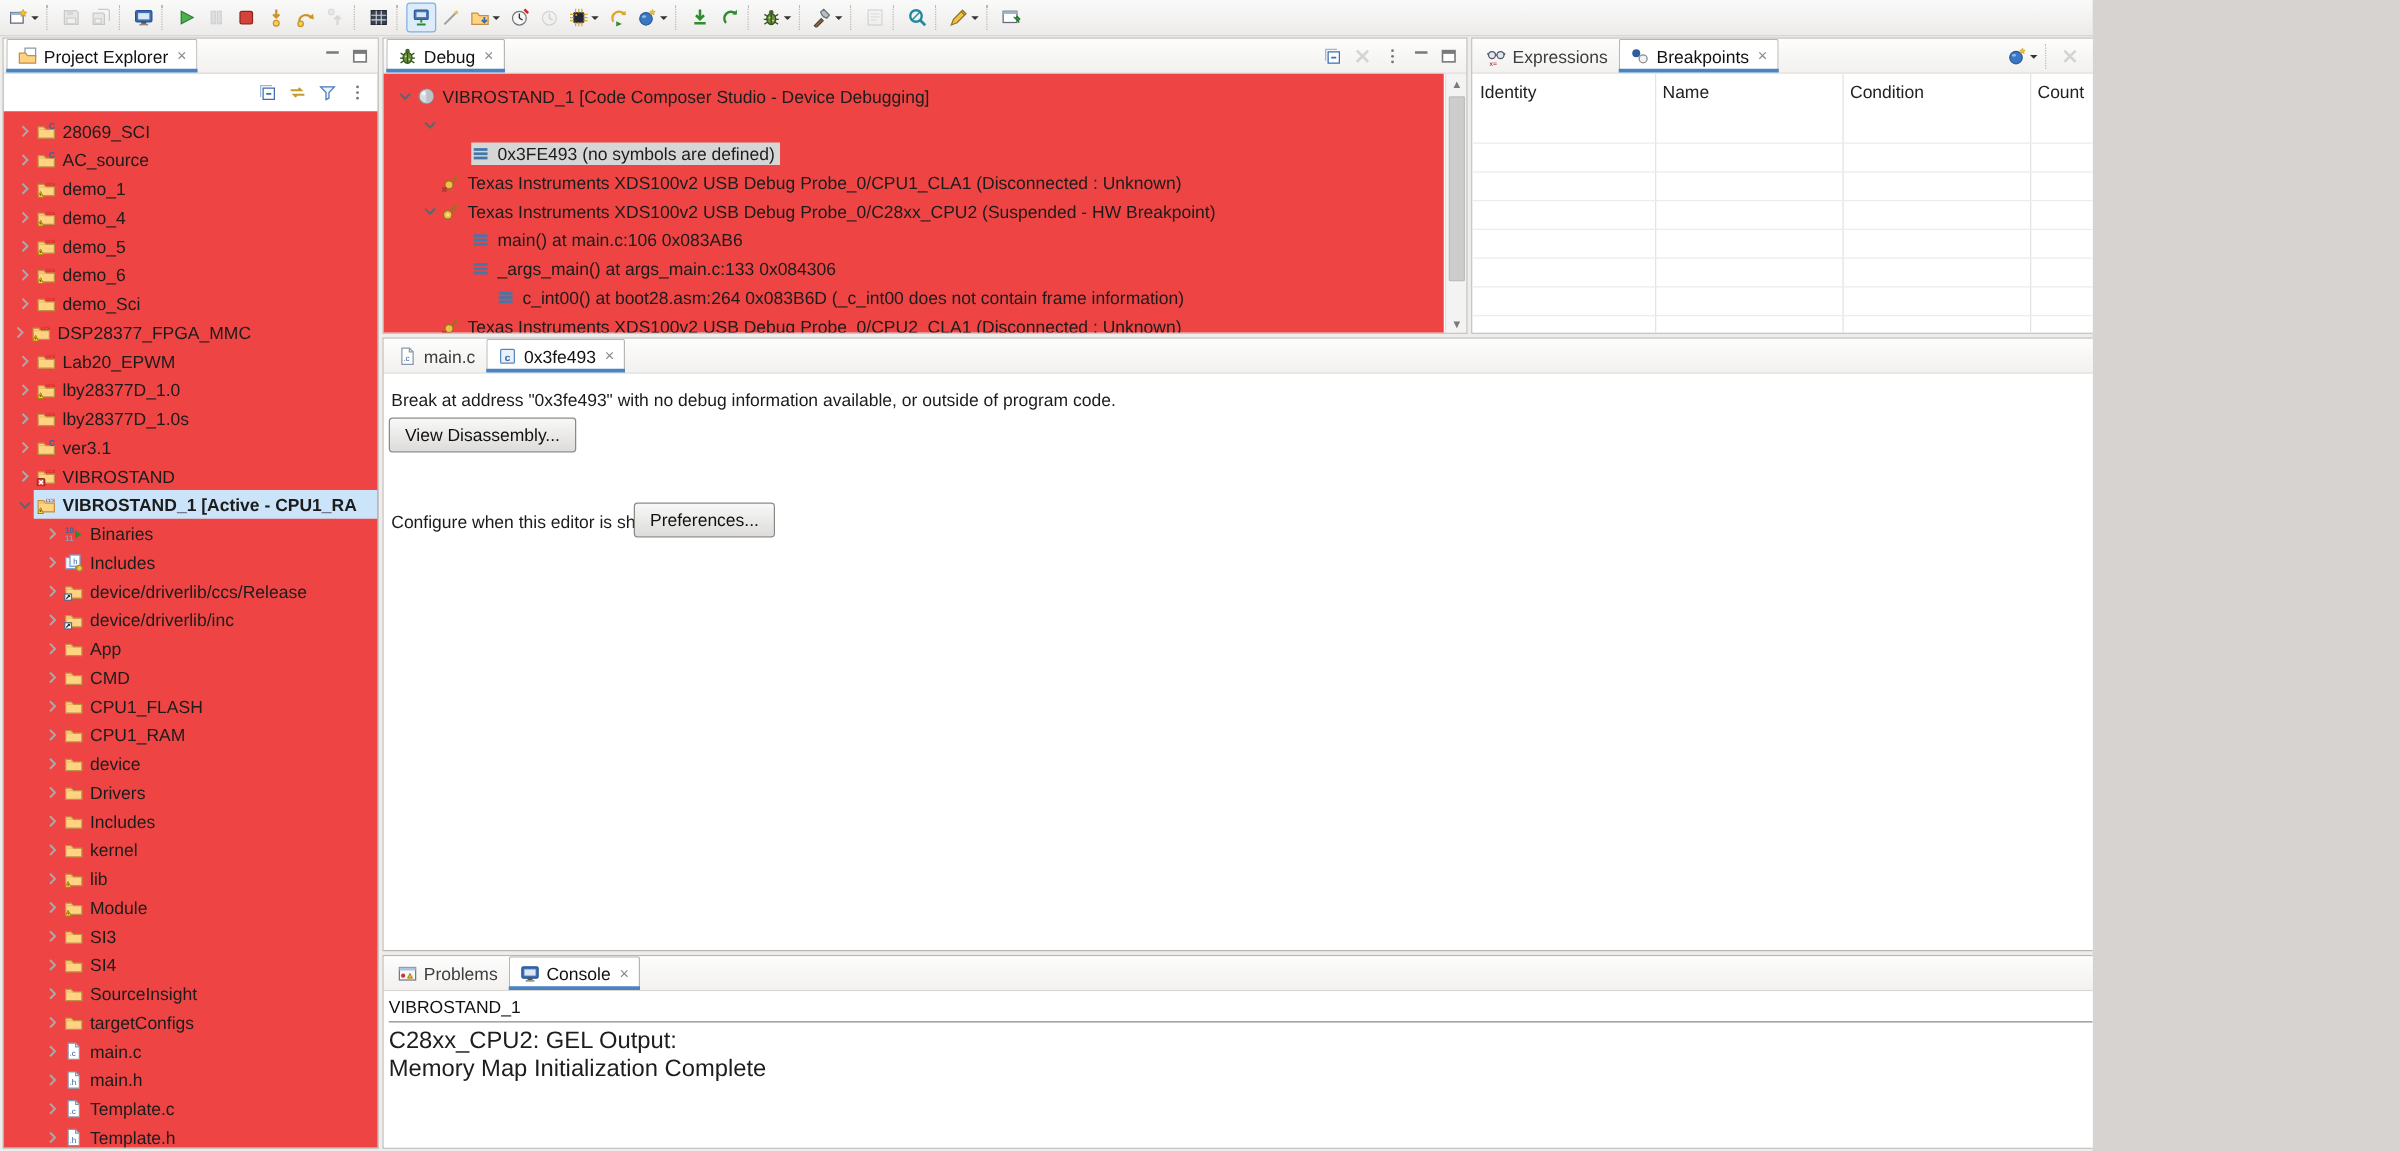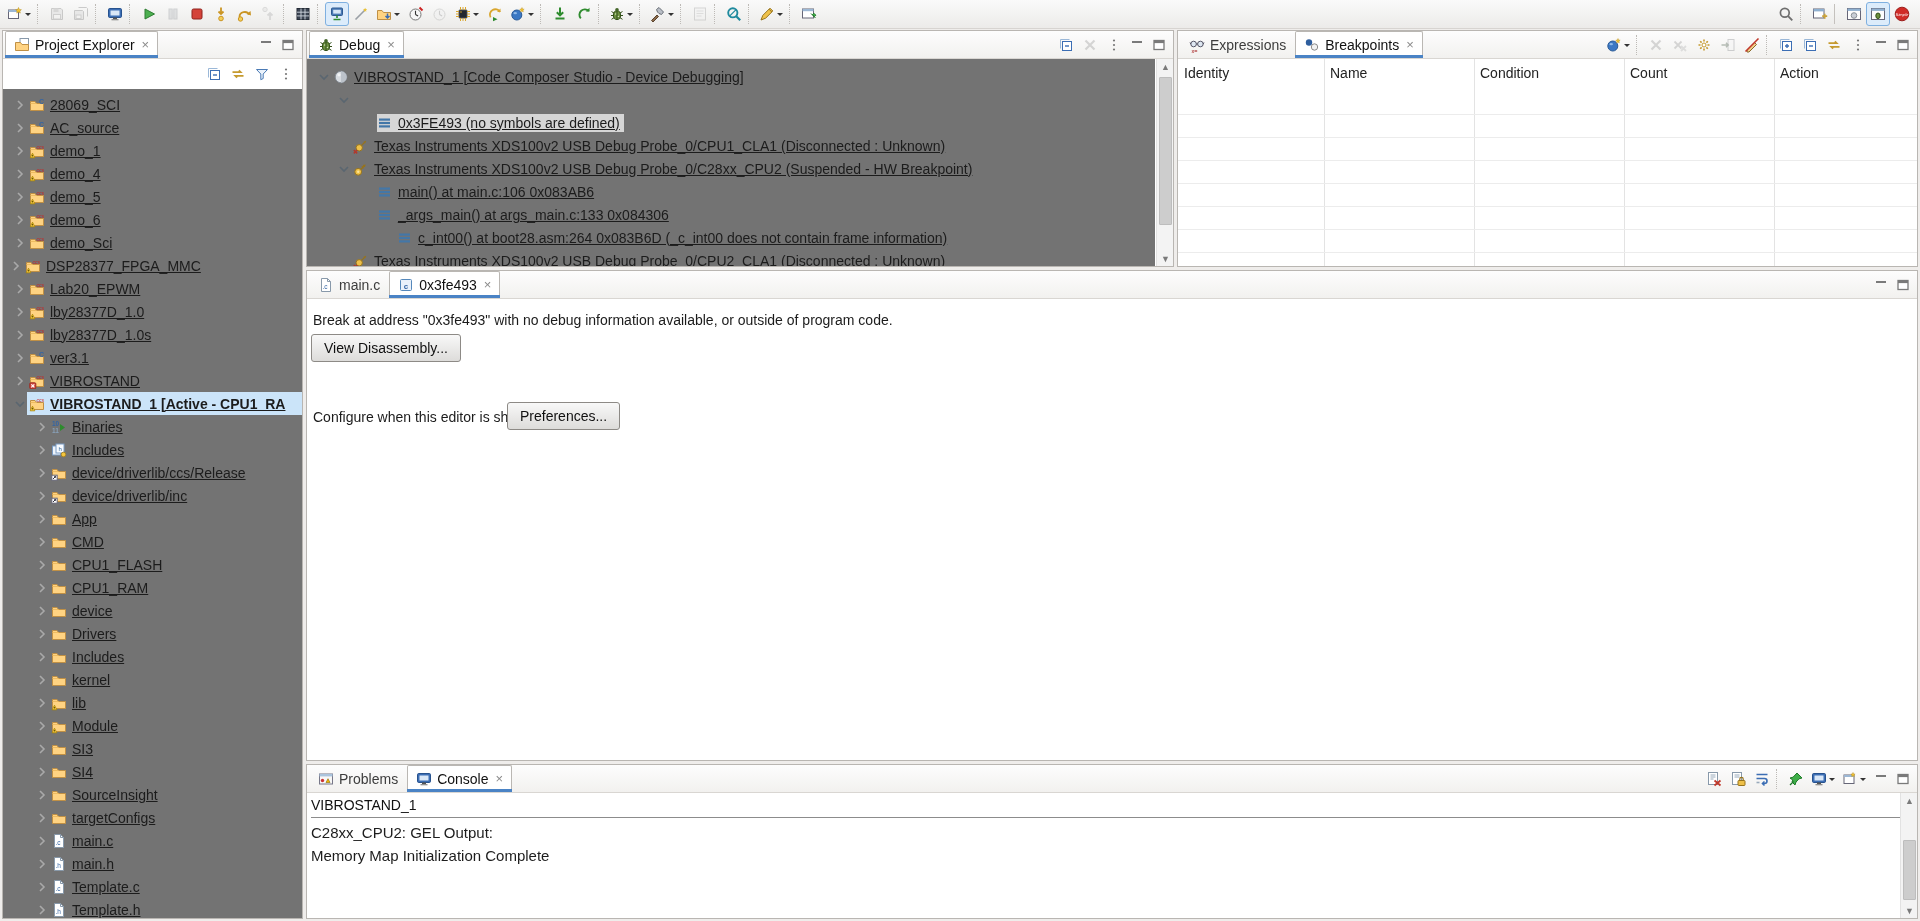--- a/index.html
+++ b/index.html
@@ -1,17 +1,17 @@
 <!DOCTYPE html>
 <html><head>
 <meta charset="utf-8">
 <style>
   html,body{margin:0;padding:0;background:#d6d3d0;}
   *{box-sizing:border-box;font-family:"Liberation Sans",sans-serif;}
-  #stage{position:relative;width:1920px;height:921px;background:#efedeb;overflow:hidden;font-size:14px;color:#1c1c1c;}
+  #stage{position:relative;width:1674px;height:921px;background:#efedeb;overflow:hidden;font-size:14px;color:#1c1c1c;}
 
   
   #main-toolbar{position:absolute;left:0;top:0;width:1920px;height:29px;
     background:linear-gradient(#fafafa,#ecebe9);border-bottom:1px solid #d7d4d1;
     display:flex;align-items:center;padding:0 4px;}
   .tbtn{height:24px;min-width:24px;display:flex;align-items:center;justify-content:center;
     border:1px solid transparent;border-radius:3px;padding:0 2px;cursor:default;}
   .tbtn.toggled{background:#dcecfb;border-color:#7fb0e0;}
   .tbtn.disabled{opacity:.42;filter:grayscale(80%);}
   .tsep{width:5px;height:20px;border-left:1px dotted #bdbab6;margin:0 3px 0 2px;}
@@ -27,21 +27,21 @@
   .tab{height:27px;display:flex;align-items:center;gap:5px;padding:0 8px;color:#3d3d3d;
     border:1px solid transparent;white-space:nowrap;position:relative;}
   .tab.active{background:#fff;border-color:#bab7b3;border-bottom-color:#fff;
     border-radius:2px 2px 0 0;color:#111;}
   .tab.active::after{content:"";position:absolute;left:-1px;right:-1px;bottom:-1px;height:3px;background:#4a83c5;}
   .tab .close{color:#8a8a8a;font-size:13px;margin-left:2px;}
   .paneltools{position:absolute;right:3px;top:2px;display:flex;align-items:center;height:24px;}
   .vbtn{width:22px;height:22px;display:flex;align-items:center;justify-content:center;border-radius:2px;}
 
   
-  .tree{position:absolute;left:0;right:0;overflow:hidden;background:#737373;text-decoration:underline;}
+  .tree{position:absolute;left:0;right:0;overflow:hidden;background:#ef4444;}
   .trow{height:23px;display:flex;align-items:center;white-space:nowrap;position:relative;}
   .trow .chev{width:18px;display:inline-flex;justify-content:center;flex:none;}
   .trow .ic{flex:none;margin-right:5px;}
   .trow .lbl{position:relative;z-index:1;}
   .trow.bold .lbl{font-weight:bold;}
   .trow.sel-pe::before{content:"";position:absolute;left:24px;right:0;top:0;bottom:0;background:#cbe4f9;}
   .trow.sel-pe .ic,.trow.sel-pe .chev{position:relative;z-index:1;}
   .dhl{display:flex;align-items:center;padding:1px 4px 1px 0;}
   .trow.sel-dbg .dhl{background:#d6d6d6;}
 
@@ -59,21 +59,21 @@
   
   #editor-body{position:absolute;left:0;top:28px;right:0;bottom:0;background:#fff;}
   .ebtn{position:absolute;height:28px;padding:0 12px;background:linear-gradient(#f8f8f8,#dddcda);
     border:1px solid #8d8a86;border-radius:3px;font-size:14px;color:#111;}
   #ed-msg,#ed-cfg{position:absolute;color:#1b1b1b;}
 
   
   #console-body{position:absolute;left:0;top:28px;right:0;bottom:0;background:#fff;overflow:hidden;}
   #console-session{position:absolute;left:4px;right:3px;top:4px;height:21px;border-bottom:1px solid #8c8c8c;color:#111;}
   #console-lines{position:absolute;left:4px;top:28px;right:18px;bottom:0;
-    font-family:"DejaVu Sans Mono",monospace;font-size:15px;line-height:23px;color:#1d1d1d;white-space:pre;}
+    font-family:"DejaVu Sans Mono",monospace;font-size:19px;line-height:23px;color:#1d1d1d;white-space:pre;}
 </style>
 </head>
 <body>
 
 <div id="stage">
 
   <div id="main-toolbar">
     <div id="tb-left" style="display: flex; align-items: center;">
         <span class="tbtn">
           <span class="ic">

